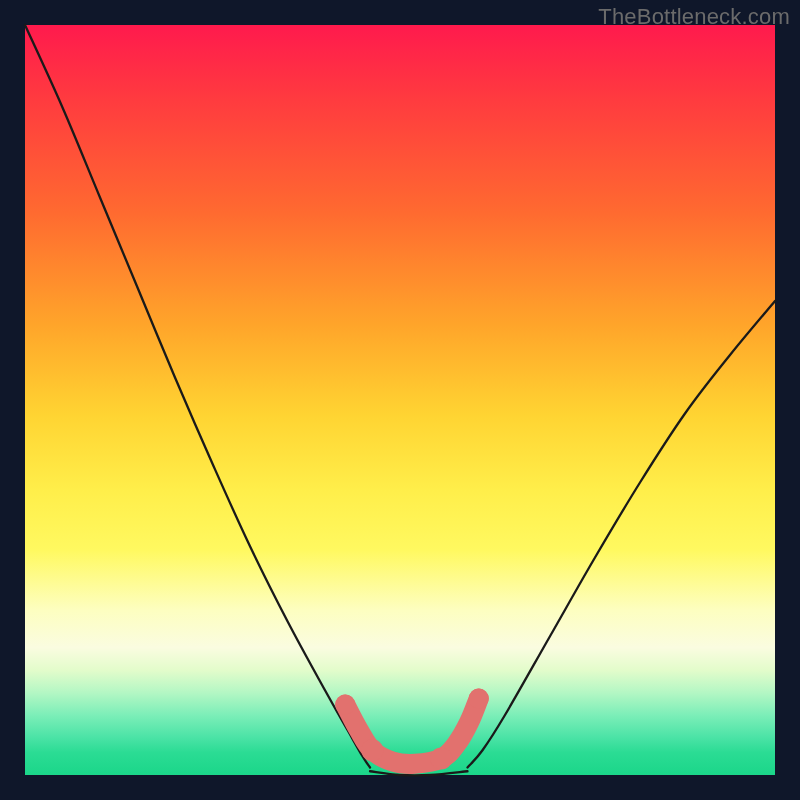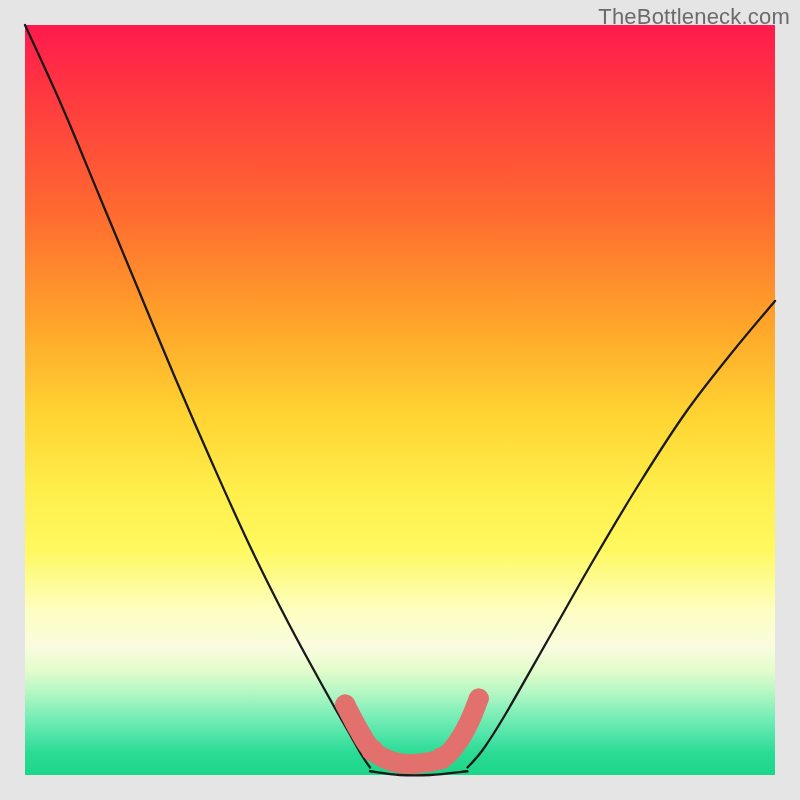--- a/index.html
+++ b/index.html
@@ -10,21 +10,21 @@
     height: 800px;
     overflow: hidden;
     font-family: Arial, Helvetica, sans-serif;
   }
   .frame {
     position: absolute;
     left: 0;
     top: 0;
     width: 800px;
     height: 800px;
-    background: #e5e5e5;
+    background: #0f172a;
   }
   .plot-area {
     position: absolute;
     left: 25px;
     top: 25px;
     width: 750px;
     height: 750px;
     background: linear-gradient(
       to bottom,
       #ff1a4d 0%,

